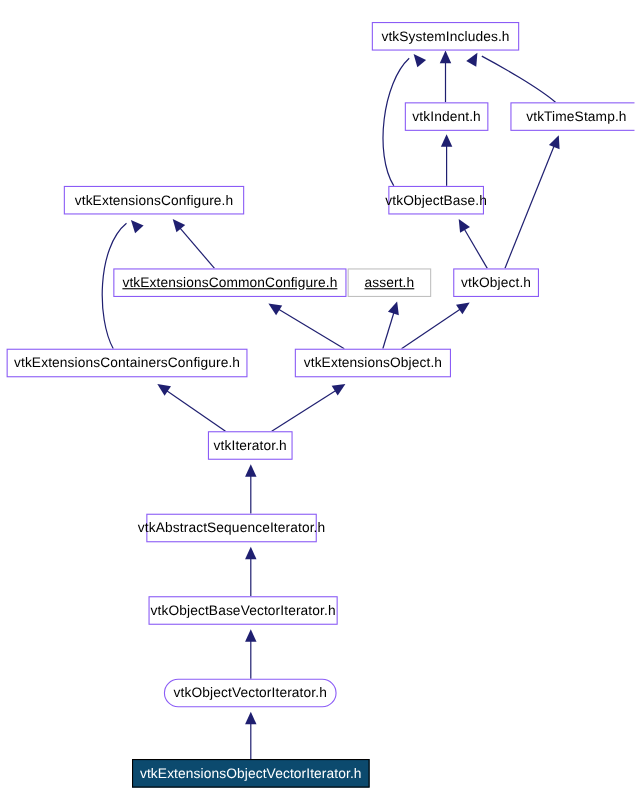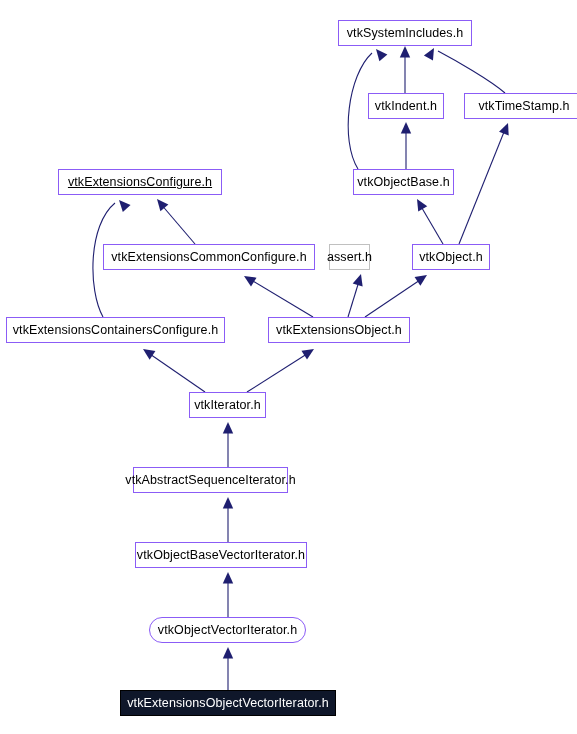--- a/index.html
+++ b/index.html
@@ -35,21 +35,21 @@
     line-height: 1;
     letter-spacing: 0.1px;
     white-space: nowrap;
     z-index: 2;
   }
   .node.muted {
     border-color: #c0c0c0;
     color: #000000;
   }
   .node.highlight {
-    background: #0f172a;
+    background: #0c4a6e;
     border-color: #000000;
     color: #ffffff;
   }
   .node-label {
     pointer-events: none;
   }
 </style>
 </head>
 <body>
 
@@ -127,33 +127,33 @@
   <div id="node-layer">
       <div class="node" style="left: 338px; top: 20px; width: 134px; height: 26px;">
         <span class="node-label">vtkSystemIncludes.h</span>
       </div>
       <div class="node" style="left: 368px; top: 93px; width: 76px; height: 26px;">
         <span class="node-label">vtkIndent.h</span>
       </div>
       <div class="node" style="left: 464px; top: 93px; width: 120px; height: 26px;">
         <span class="node-label">vtkTimeStamp.h</span>
       </div>
-      <div class="node" style="left: 353px; top: 169px; width: 101px; height: 26px;">
+      <div class="node" style="left: 353px; top: 169px; width: 87px; height: 26px;">
         <span class="node-label">vtkObjectBase.h</span>
       </div>
-      <div class="node muted" style="left: 329px; top: 244px; width: 41px; height: 26px;">
+      <div class="node muted" style="left: 316px; top: 244px; width: 76px; height: 26px; text-decoration: underline;">
         <span class="node-label">assert.h</span>
       </div>
       <div class="node" style="left: 412px; top: 244px; width: 78px; height: 26px;">
         <span class="node-label">vtkObject.h</span>
       </div>
-      <div class="node" style="left: 58px; top: 169px; width: 164px; height: 26px; text-decoration: underline;">
+      <div class="node" style="left: 58px; top: 169px; width: 164px; height: 26px;">
         <span class="node-label">vtkExtensionsConfigure.h</span>
       </div>
-      <div class="node" style="left: 103px; top: 244px; width: 212px; height: 26px;">
+      <div class="node" style="left: 103px; top: 244px; width: 212px; height: 26px; text-decoration: underline;">
         <span class="node-label">vtkExtensionsCommonConfigure.h</span>
       </div>
       <div class="node" style="left: 6px; top: 317px; width: 219px; height: 26px;">
         <span class="node-label">vtkExtensionsContainersConfigure.h</span>
       </div>
       <div class="node" style="left: 268px; top: 317px; width: 142px; height: 26px;">
         <span class="node-label">vtkExtensionsObject.h</span>
       </div>
       <div class="node" style="left: 189px; top: 392px; width: 77px; height: 26px; justify-content: center;">
         <span class="node-label">vtkIterator.h</span>

